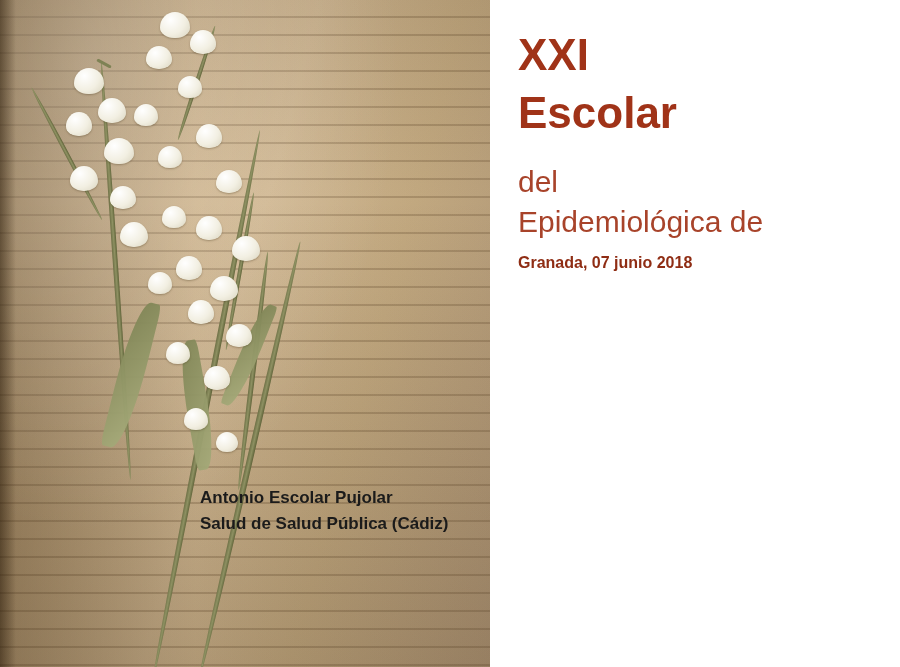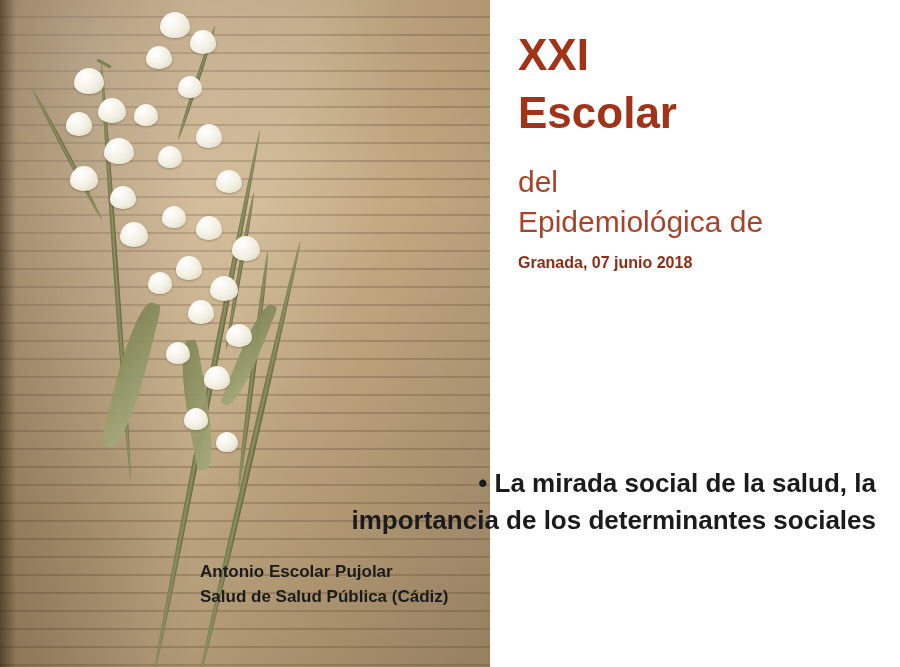--- a/index.html
+++ b/index.html
@@ -208,23 +208,19 @@
       <div>Escolar</div>
     </div>
     <div class="subtitle">
       <div>del</div>
       <div>Epidemiológica de</div>
     </div>
     <div class="date-line">Granada, 07 junio 2018</div>
   </div>
 
   <div class="bottom-block">
-    <div class="lead">
-      <div>• La mirada social de la salud, la</div>
-      <div>importancia de los determinantes sociales</div>
-    </div>
     <div class="byline">
       <div>Antonio Escolar Pujolar</div>
       <div>Salud de Salud Pública (Cádiz)</div>
     </div>
   </div>
 
 </div>
 
 </body></html>

